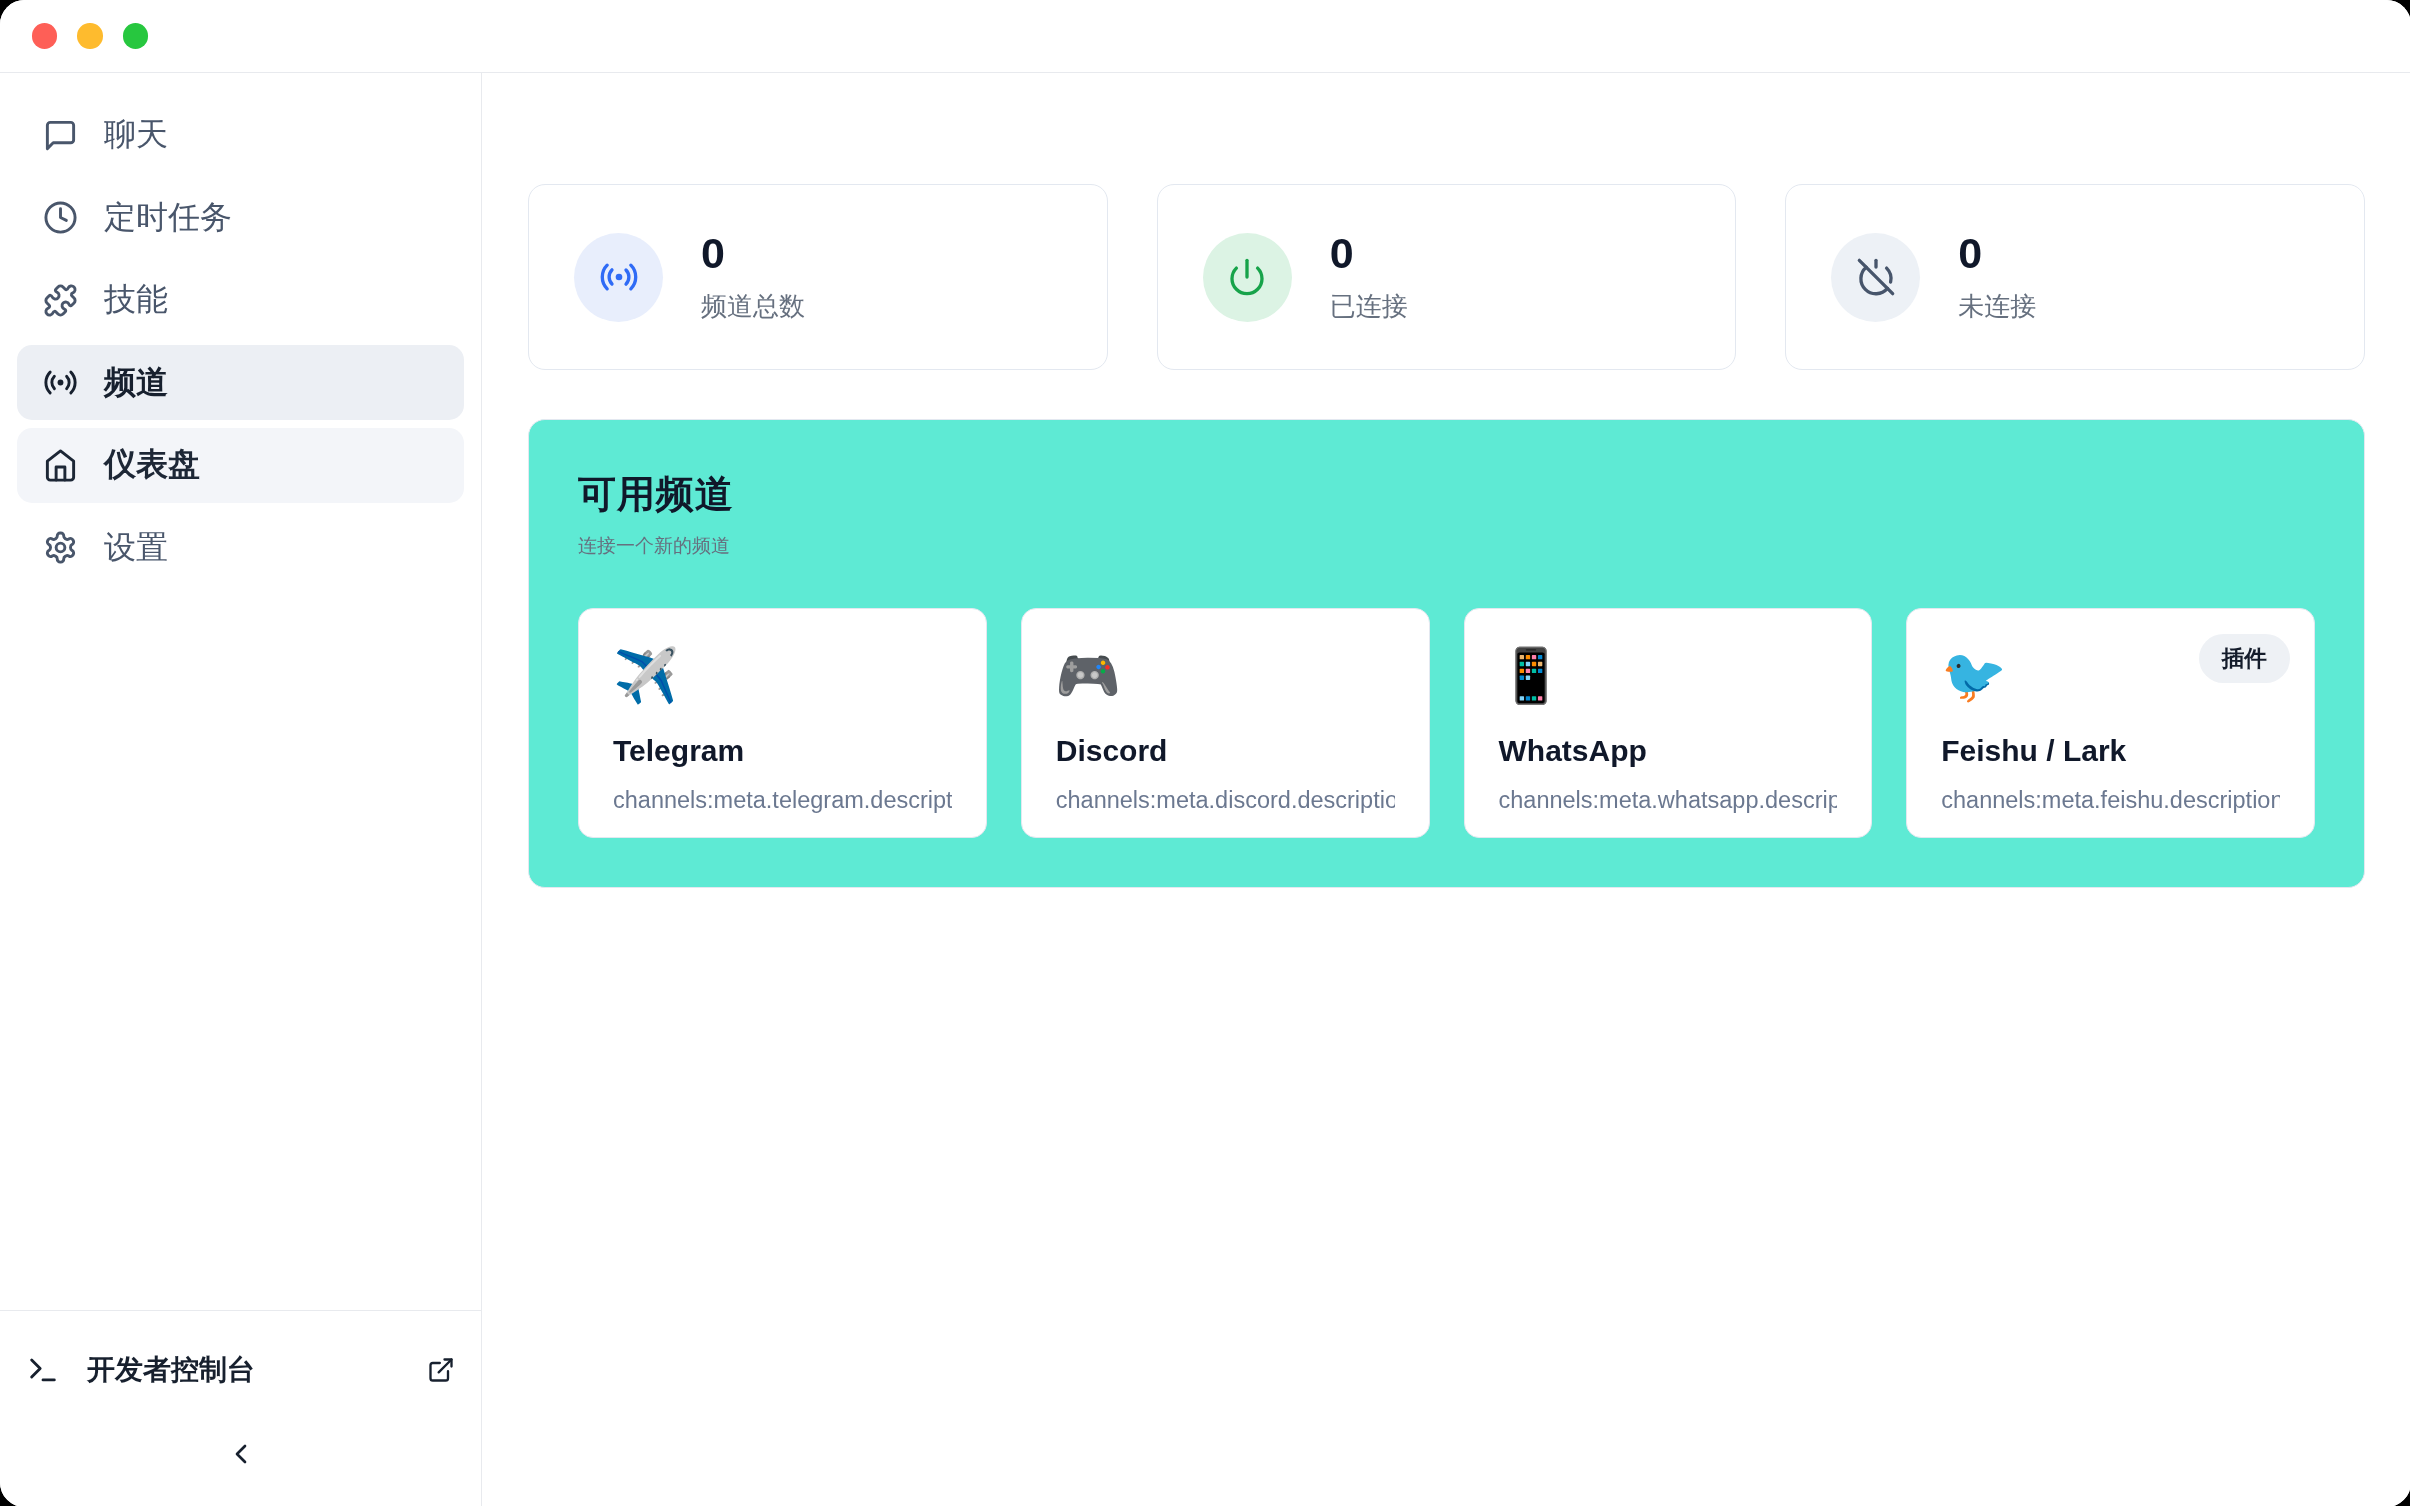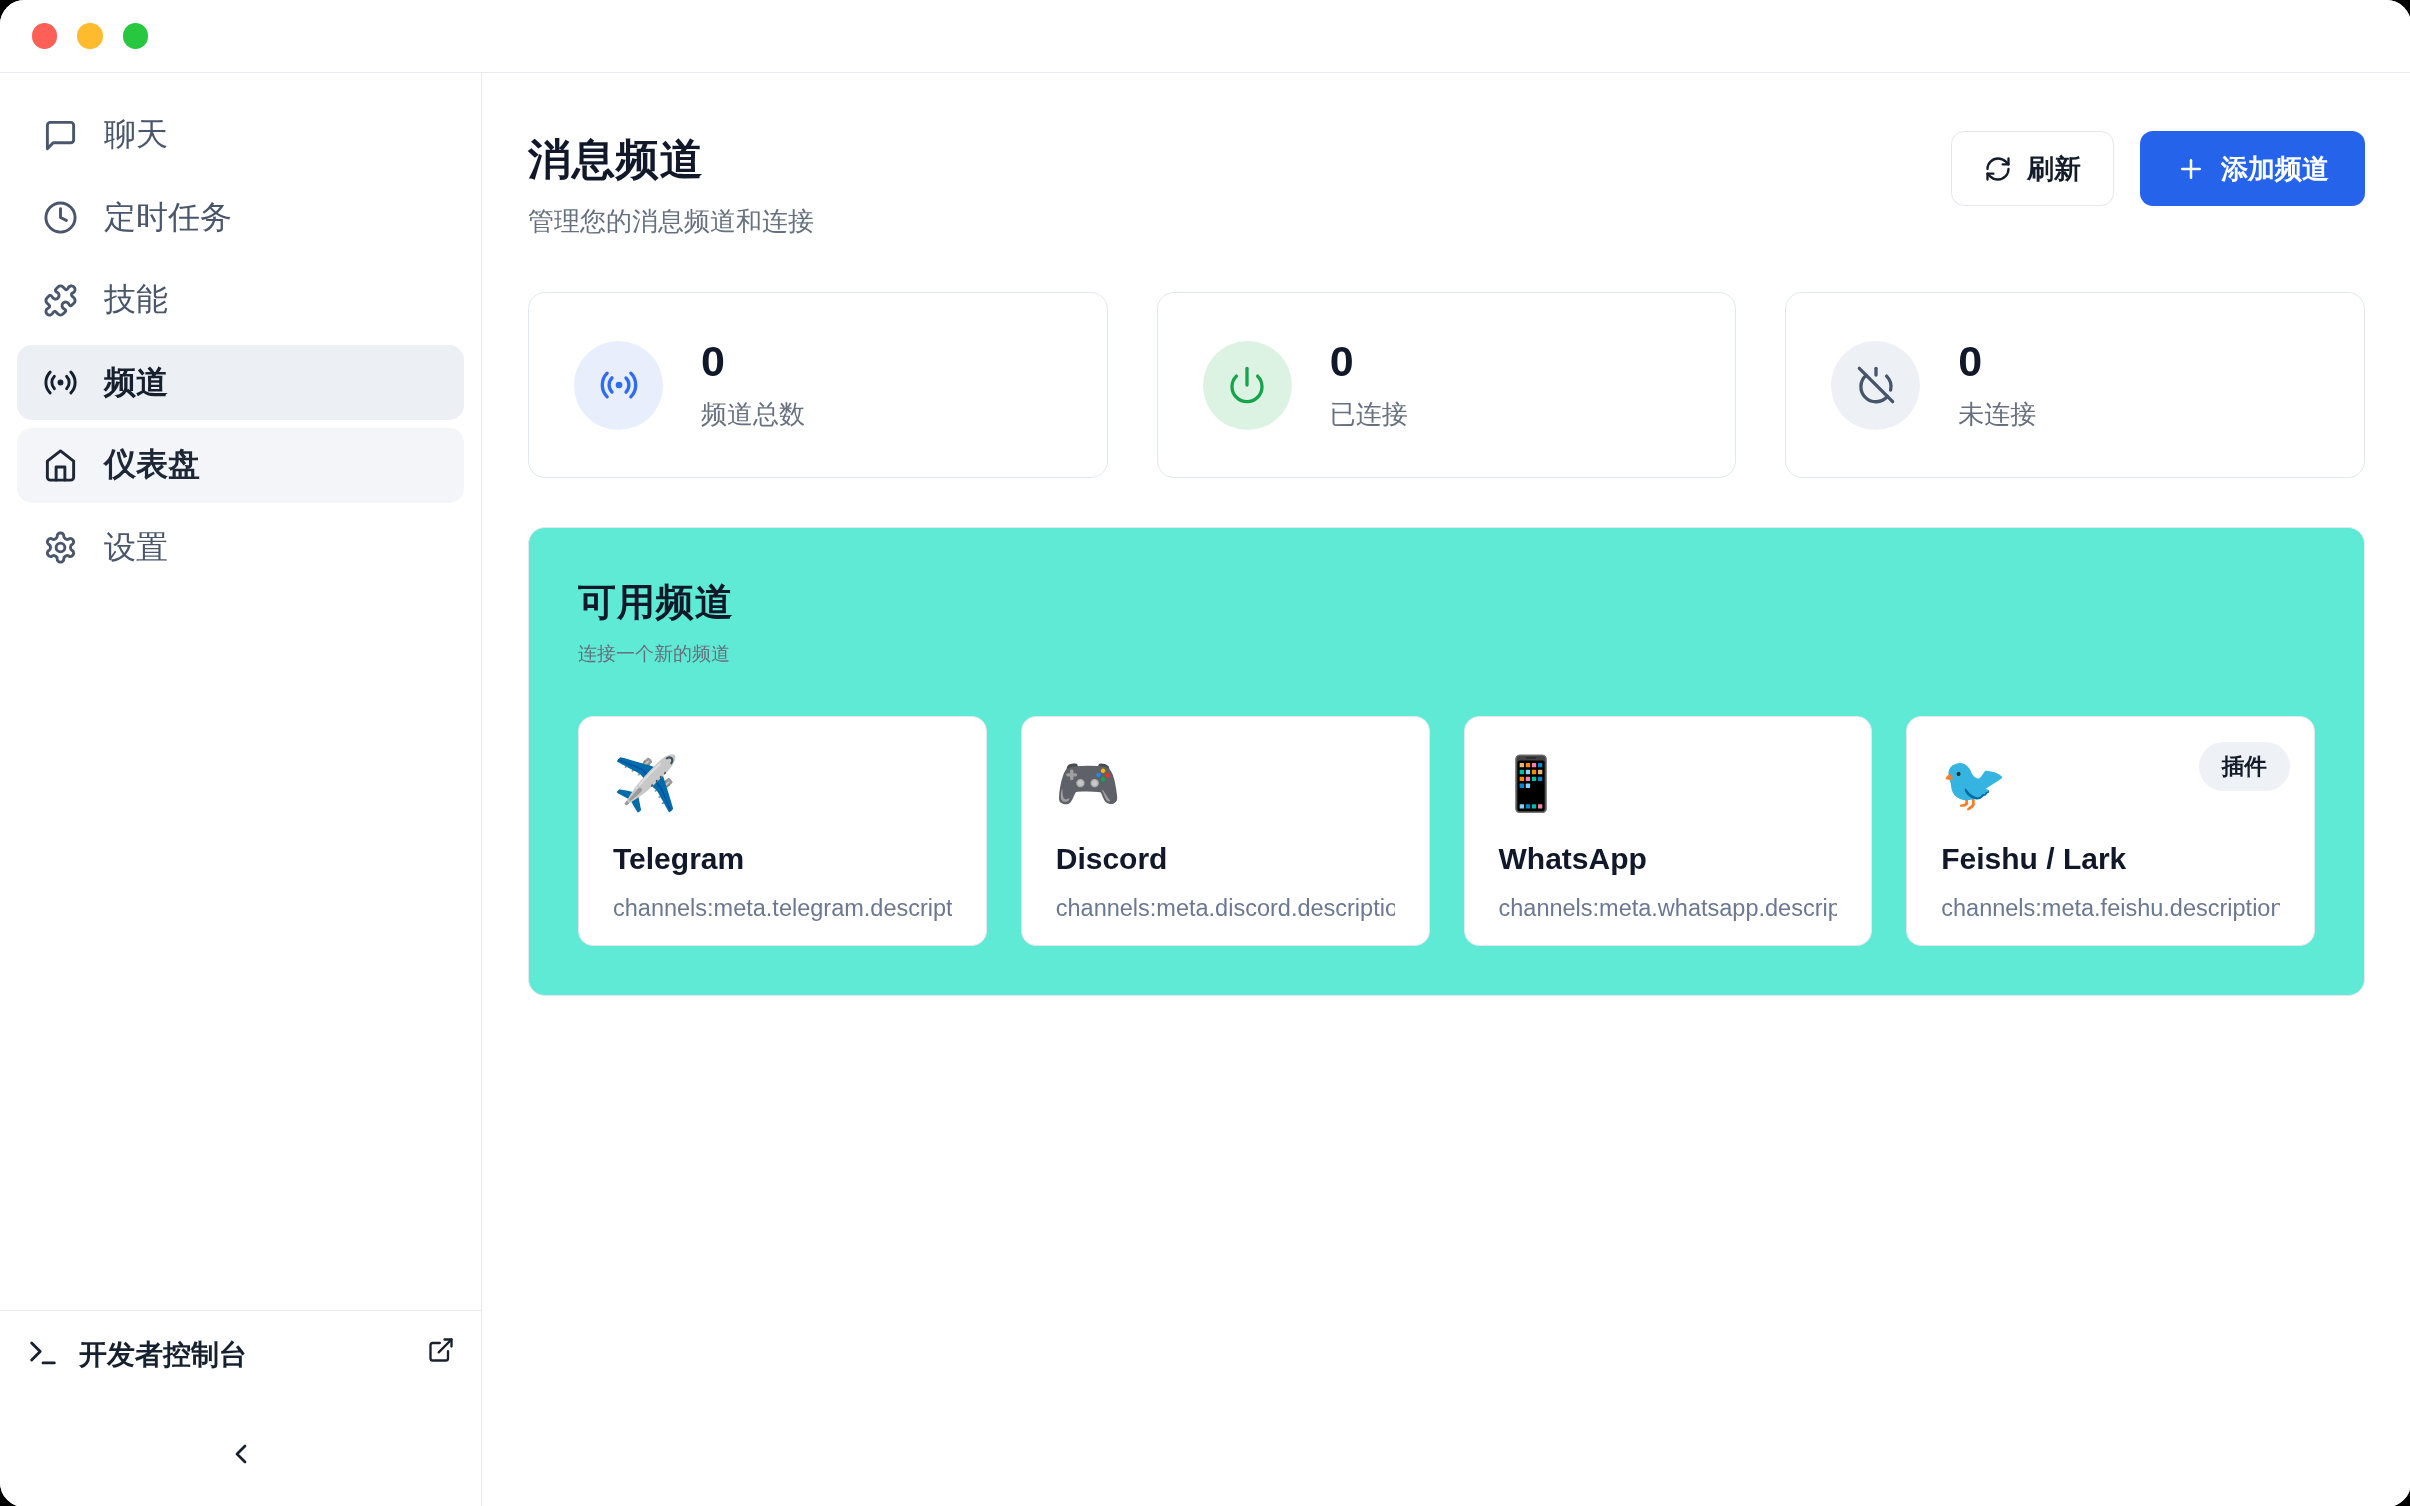--- a/index.html
+++ b/index.html
@@ -48,21 +48,21 @@
   .nav-item svg { width: 35px; height: 35px; stroke: #49566b; flex: 0 0 35px; }
   .nav-item.active { background: #eceff4; color: #17202e; font-weight: 600; }
   .nav-item.active svg { stroke: #17202e; }
   .nav-item.hovered { background: #f3f5f9; color: #1d2736; font-weight: 600; }
   .nav-item.hovered svg { stroke: #1d2736; }
 
   .sidebar-spacer { flex: 1; }
 
   .sidebar-footer { border-top: 0.9px solid #e8eaee; padding: 24.5px 26px 11.3px 26px; }
   .devconsole-row {
-    display: flex; align-items: flex-start; gap: 19px;
+    display: flex; align-items: center; gap: 27px;
     height: 68px; cursor: pointer; color: #17202e;
   }
   .devconsole-row svg.term { width: 34px; height: 34px; stroke: #17202e; }
   .devconsole-label { font-size: 28px; font-weight: 700; flex: 1; }
   .devconsole-row svg.ext { width: 28px; height: 28px; stroke: #17202e; }
 
   .collapse-row { display: flex; justify-content: center; padding: 34px 0 26px 0; }
   .collapse-btn { background: none; border: none; cursor: pointer; display: flex; }
   .collapse-btn svg { width: 32px; height: 32px; stroke: #17202e; }
 
@@ -226,44 +226,20 @@
             <svg viewBox="0 0 24 24">
                 <polyline points="15 18 9 12 15 6"></polyline>
               </svg>
           </button>
         </div>
       </div>
     </div>
 
     <div class="main">
 
-      <div class="page-header">
-        <div>
-          <div class="page-title">消息频道</div>
-          <div class="page-subtitle">管理您的消息频道和连接</div>
-        </div>
-        <div class="header-actions">
-          <button class="btn btn-secondary">
-            <svg viewBox="0 0 24 24">
-                <path d="M3 12a9 9 0 0 1 9-9 9.75 9.75 0 0 1 6.74 2.74L21 8"></path>
-                <path d="M21 3v5h-5"></path>
-                <path d="M21 12a9 9 0 0 1-9 9 9.75 9.75 0 0 1-6.74-2.74L3 16"></path>
-                <path d="M3 21v-5h5"></path>
-              </svg>
-            <span>刷新</span>
-          </button>
-          <button class="btn btn-primary">
-            <svg viewBox="0 0 24 24">
-                <line x1="12" y1="5" x2="12" y2="19"></line>
-                <line x1="5" y1="12" x2="19" y2="12"></line>
-              </svg>
-            <span>添加频道</span>
-          </button>
-        </div>
-      </div>
 
       <div class="stats">
 
         <div class="stat-card">
           <div class="stat-icon-wrap" style="background:#e8eefc;">
             <svg viewBox="0 0 24 24" style="stroke:#2f6bf6;">
                 <circle cx="12" cy="12" r="2" fill="#2f6bf6" stroke="none"></circle>
                 <path d="M4.9 19.1C1 15.2 1 8.8 4.9 4.9"></path>
                 <path d="M7.8 16.2c-2.3-2.3-2.3-6.1 0-8.5"></path>
                 <path d="M16.2 7.8c2.3 2.3 2.3 6.1 0 8.5"></path>

